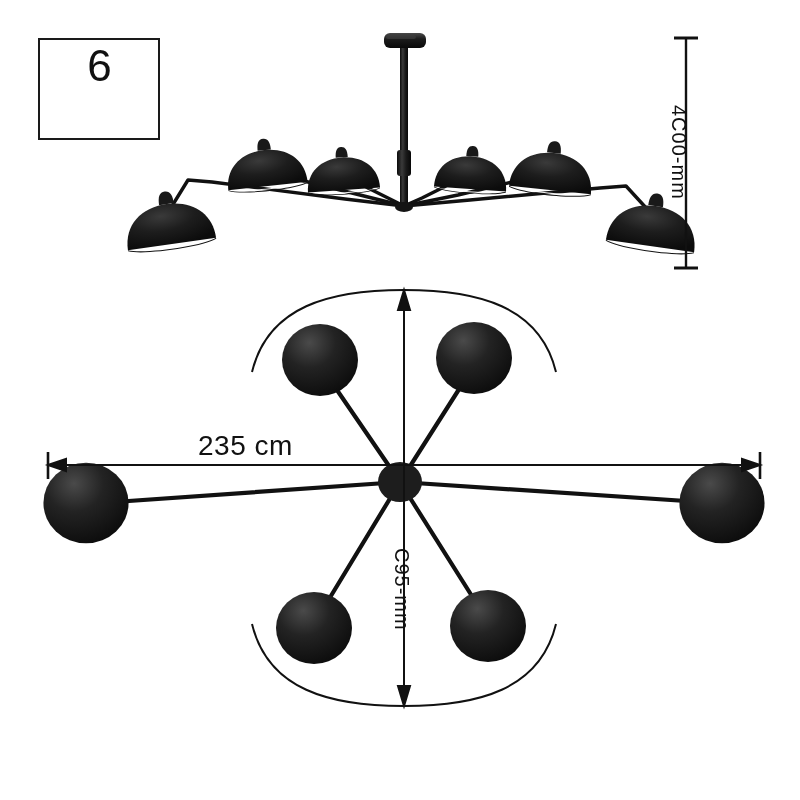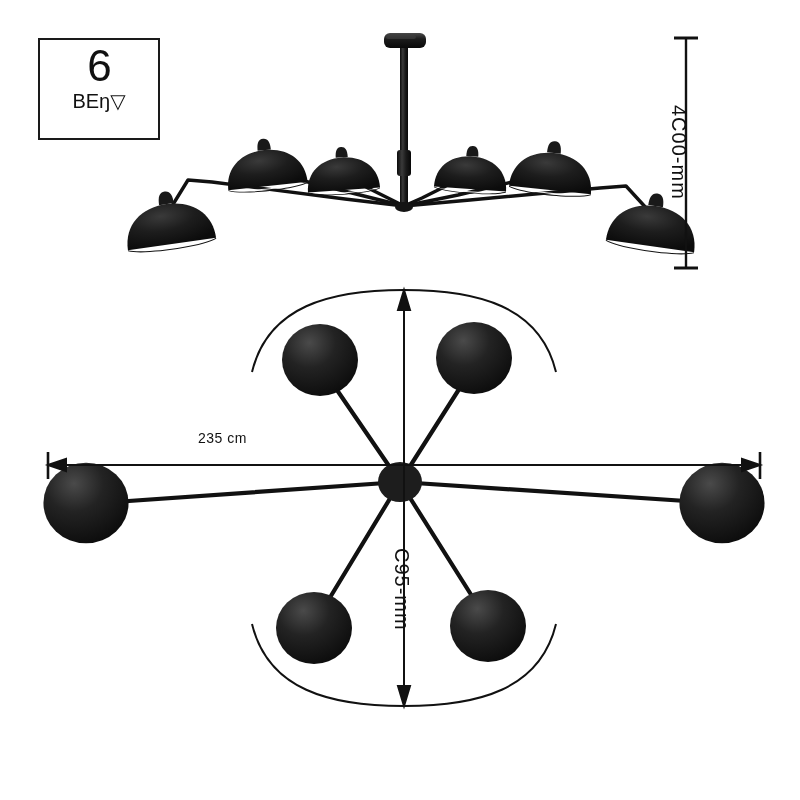--- a/index.html
+++ b/index.html
@@ -89,40 +89,39 @@
     left: 690px;
     top: 105px;
     transform: rotate(90deg);
     transform-origin: left top;
     font-size: 20px;
     letter-spacing: 1px;
   }
   .dim-horizontal-plan {
     left: 198px;
     top: 430px;
-    font-size: 14px;
+    font-size: 28px;
   }
   .dim-vertical-plan {
     left: 413px;
     top: 548px;
     transform: rotate(90deg);
     transform-origin: left top;
     font-size: 20px;
     letter-spacing: 1px;
   }
 </style>
 </head>
 <body>
 
 <div id="diagram-root">
 
   <div class="badge-box">
     <div class="badge-count">6</div>
     <div class="badge-textstack">
-      <div class="badge-line badge-line-1">BEŋ▽</div>
     </div>
   </div>
 
   <svg class="layer" viewBox="0 0 800 800">
     <defs>
       <radialGradient id="shadeGradElev" cx="42%" cy="28%" r="78%">
         <stop offset="0%" stop-color="#3a3a3a"></stop>
         <stop offset="48%" stop-color="#1d1d1d"></stop>
         <stop offset="100%" stop-color="#0c0c0c"></stop>
       </radialGradient>

